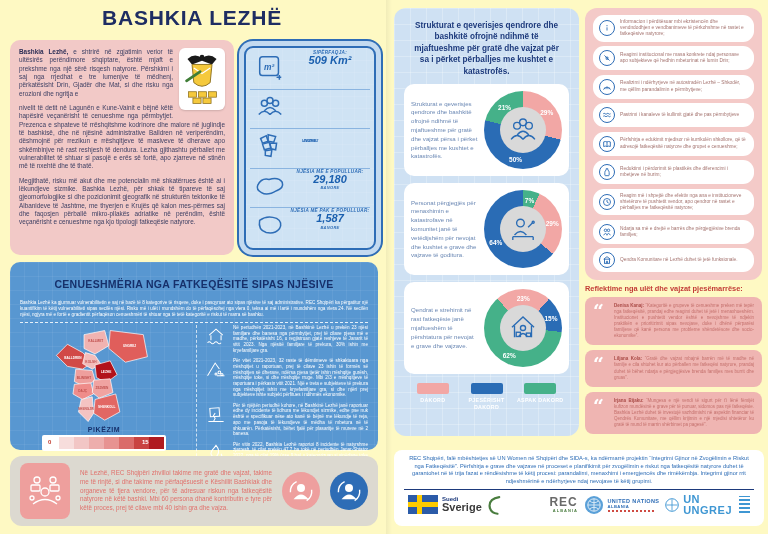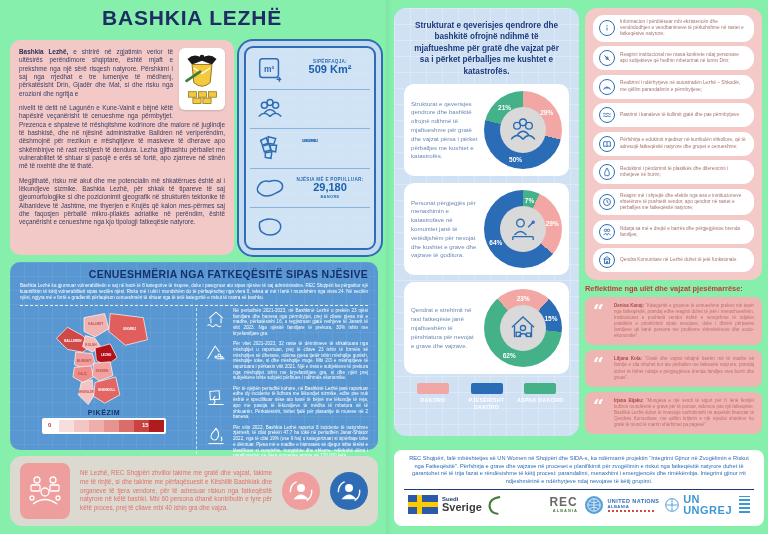--- a/index.html
+++ b/index.html
@@ -1,43 +1,43 @@
 <!DOCTYPE html>
 <html><head>
 <meta charset="utf-8">
 <style>
   html,body{margin:0;padding:0;background:#d8d4cb;}
-  .canvas{position:relative;width:768px;height:534px;background:#86efac;font-family:"Liberation Sans",sans-serif;overflow:hidden;margin:0 auto;}
+  .canvas{position:relative;width:768px;height:534px;background:#fef9c3;font-family:"Liberation Sans",sans-serif;overflow:hidden;margin:0 auto;}
   .gutter{position:absolute;left:386px;top:0;width:6px;height:100%;background:linear-gradient(90deg,rgba(0,0,0,.05),transparent);}
   
   .page-title{position:absolute;left:0;top:6px;width:384px;text-align:center;margin:0;
     font-size:21px;font-weight:800;letter-spacing:.8px;color:#1e2d63;}
   .intro-box{position:absolute;left:10px;top:40px;width:224px;height:215px;background:#f2c9c7;
     border-radius:10px;padding:8px 9px;box-sizing:border-box;}
   .emblem{float:right;width:46px;height:62px;background:#fff;border-radius:6px;margin:0 0 4px 6px;
     display:flex;align-items:center;justify-content:center;box-shadow:0 1px 2px rgba(0,0,0,.15);}
   .intro-box p{margin:0 0 6px 0;font-size:6.4px;line-height:1.3;color:#3c3f63;text-align:justify;}
   .intro-box b{color:#2a2d55;}
   .stats-panel{position:absolute;left:244px;top:46px;width:132px;height:204px;background:#cfe3f4;
     border:2px solid #2e6db6;border-radius:9px;box-shadow:0 0 0 5px #c3daf0,0 0 0 7px #2e6db6;
     background-image:linear-gradient(rgba(255,255,255,.08) 1px,transparent 1px),linear-gradient(90deg,rgba(255,255,255,.08) 1px,transparent 1px);
     background-size:12px 12px;padding:2px 4px;box-sizing:border-box;}
-  .stat-row{display:flex;align-items:center;height:38.5px;}
+  .stat-row{display:flex;align-items:flex-start;height:38.5px;font-style:italic;}
   .stat-row + .stat-row{border-top:1px solid #8ab4e0;}
   .stat-icon{position:relative;flex:0 0 40px;height:34px;display:flex;align-items:center;justify-content:center;color:#2e6db6;}
   .stat-icon svg{width:32px;height:30px;stroke:currentColor;fill:none;stroke-width:1.6;}
   .unit-label{position:absolute;left:0;right:0;top:45%;text-align:center;font-size:4px;font-weight:bold;color:#2e6db6;}
   .stat-text{flex:1;text-align:center;}
   .stat-label{font-size:4.6px;font-weight:bold;letter-spacing:.3px;color:#2e6db6;}
   .stat-value{font-size:11px;font-weight:800;color:#1a5fae;line-height:1.05;}
   .stat-note{font-size:4px;font-weight:bold;color:#2e6db6;letter-spacing:.3px;min-height:4px;}
   .vuln-panel{position:absolute;left:10px;top:262px;width:368px;height:188px;background:#5897d1;border-radius:10px;
     background-image:linear-gradient(rgba(255,255,255,.06) 1px,transparent 1px),linear-gradient(90deg,rgba(255,255,255,.06) 1px,transparent 1px);
     background-size:14px 14px;box-sizing:border-box;padding:6px 10px;}
-  .vuln-title{margin:0;text-align:right;font-size:10.5px;font-weight:800;color:#16306b;letter-spacing:.3px;}
+  .vuln-title{margin:10px;text-align:center;font-size:10.5px;font-weight:800;color:#16306b;letter-spacing:.3px;}
   .vuln-intro{margin:3px 0 0 0;font-size:4.6px;line-height:1.3;color:#fff;text-align:justify;}
   .vuln-dash{border:none;border-top:1.5px dashed rgba(255,255,255,.85);margin:4px 0 2px 0;}
   .vuln-body{display:flex;gap:8px;}
   .map-col{flex:0 0 168px;display:flex;flex-direction:column;align-items:center;}
   .scale-title{font-size:7px;font-weight:800;color:#16306b;letter-spacing:.6px;margin-top:1px;}
   .scale-strip{position:relative;margin-top:2px;background:#fff;padding:2px;border-radius:2px;display:flex;}
   .scale-swatch{width:15px;height:12px;}
   .scale-min{position:absolute;left:6px;top:4px;font-size:6px;font-weight:bold;color:#c0392b;}
   .scale-max{position:absolute;left:100px;top:4px;font-size:6px;font-weight:bold;color:#fff;}
   .vuln-items{flex:1;border-left:1.5px dashed rgba(255,255,255,.7);padding-left:8px;}
@@ -189,20 +189,25 @@
           </div>
         </div>
 
         <div class="stat-row">
           <span class="stat-icon">
             <svg viewBox="0 0 34 26" fill="#ffffff" stroke-width="1">
               <path d="M6 8 Q14 2 24 6 Q31 10 27 17 Q22 23 13 21 Q4 18 6 8 Z"></path>
             </svg>
           </span>
           <span class="unit-label">UNGREJ</span>
+          <div class="stat-text">
+            <div class="stat-label">NJËSIA MË PAK E POPULLUAR:</div>
+            <div class="stat-value">1,587</div>
+            <div class="stat-note">BANORË</div>
+          </div>
         </div>
       </div>
   </aside>
 
   <section class="vuln-panel">
     <h2 class="vuln-title">CENUESHMËRIA NGA FATKEQËSITË SIPAS NJËSIVE</h2>
     <p class="vuln-intro">Bashkia Lezhë ka gjurmuar vulnerabilitetin e saj në bazë të 8 kategorive të risqeve, duke i pasqyruar ato sipas njësive të saj administrative. REC Shqipëri ka përgatitur një kuantifikim të këtij vulnerabiliteti sipas secilës njësi. Risku më i ulët i mundshëm do të përfaqësohej nga vlera 0, teksa ai më i lartë i mundshëm nga vlera 24. Në secilën njësi, ngjyra më e fortë e gradientit përfaqëson cenueshmëri të shtuar nga të tetë kategoritë e riskut të marra së bashku.</p>
     <hr class="vuln-dash">
     <div class="vuln-body">
       <div class="map-col">

